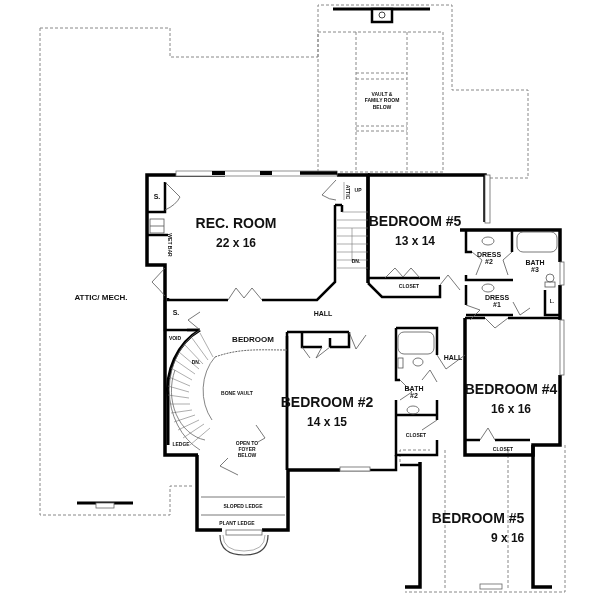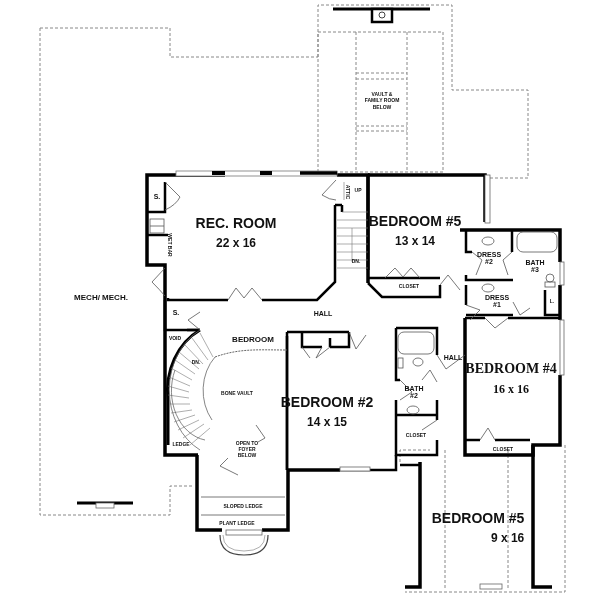--- a/index.html
+++ b/index.html
@@ -229,36 +229,36 @@
   <span class="size">22 x 16</span>
 </div>
 <div class="lbl" style="left:415px;top:230px;">
   <span class="name">BEDROOM #5</span>
   <span class="size">13 x 14</span>
 </div>
 <div class="lbl" style="left:327px;top:411px;">
   <span class="name">BEDROOM #2</span>
   <span class="size">14 x 15</span>
 </div>
-<div class="lbl" style="left:511px;top:378px;font-family:Liberation Serif, serif;">
+<div class="lbl" style="left:511px;top:398px;">
   <span class="name">BEDROOM #4</span>
   <span class="size">16 x 16</span>
 </div>
 <div class="lbl" style="left:478px;top:527px;text-align:right;">
   <span class="name">BEDROOM #5</span>
   <span class="size">9 x 16</span>
 </div>
 
 <div class="lbl xs" style="left:382px;top:100px;line-height:1.25;">
   <div>VAULT &amp;</div>
   <div>FAMILY ROOM</div>
   <div>BELOW</div>
 </div>
 
-<div class="lbl md" style="left:101px;top:298px;">MECH/ MECH.</div>
+<div class="lbl md" style="left:101px;top:298px;">ATTIC/ MECH.</div>
 <div class="lbl md" style="left:253px;top:340px;">BEDROOM</div>
 <div class="lbl sm" style="left:323px;top:313px;">HALL</div>
 <div class="lbl sm" style="left:453px;top:357px;">HALL</div>
 <div class="lbl xs" style="left:237px;top:393px;">BONE VAULT</div>
 <div class="lbl xs" style="left:247px;top:449px;line-height:1.2;">
   <div>OPEN TO</div>
   <div>FOYER</div>
   <div>BELOW</div>
 </div>
 <div class="lbl xs" style="left:175px;top:338px;">VOID</div>

